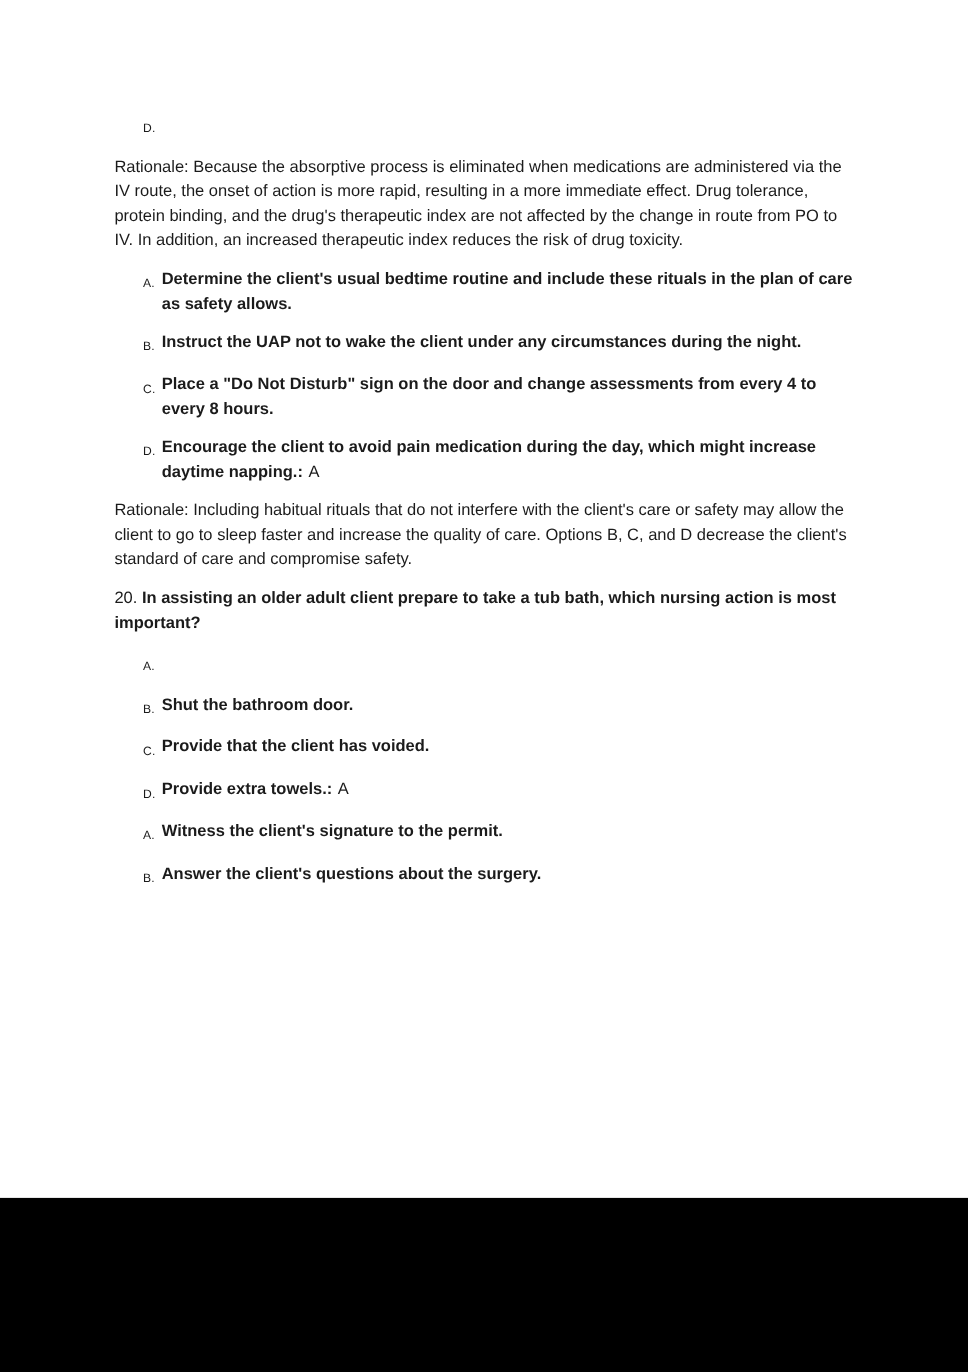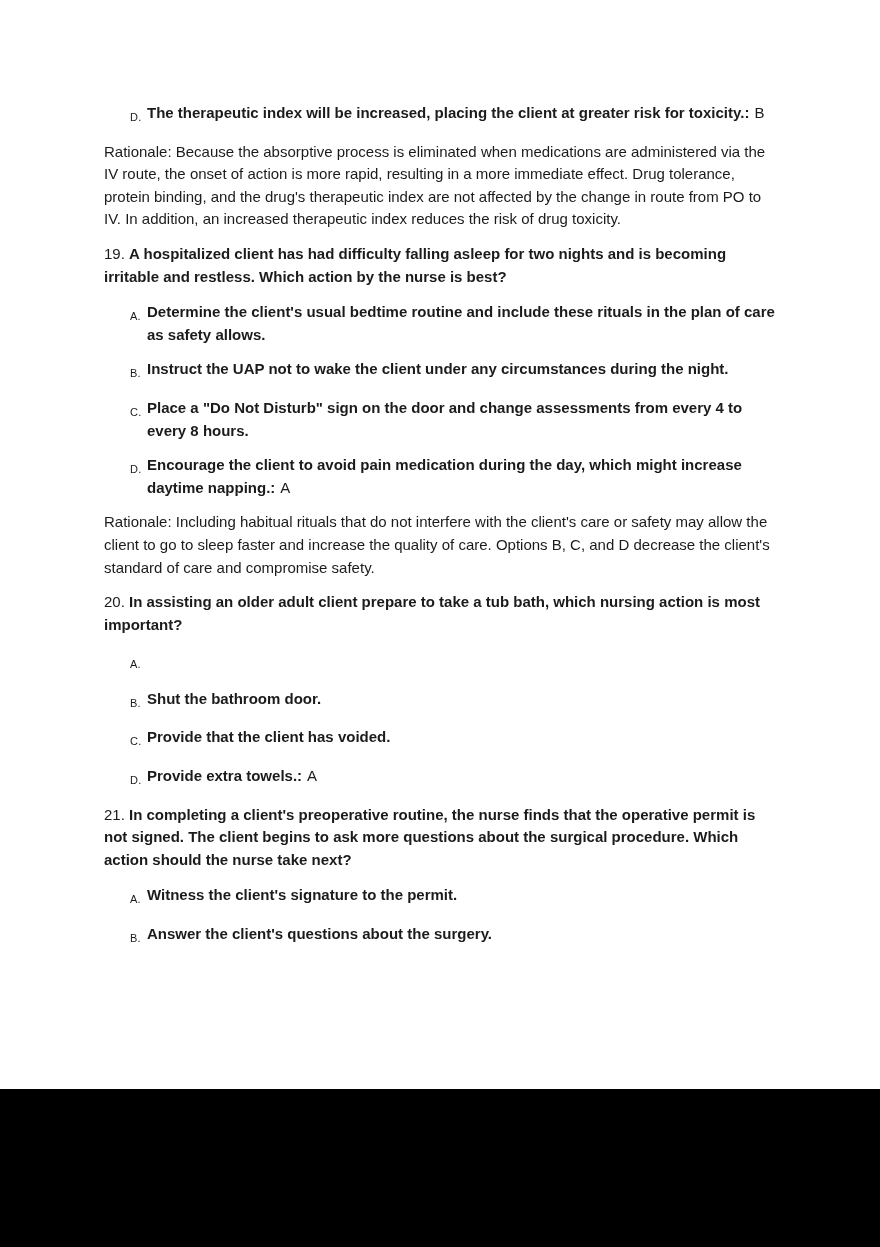--- a/index.html
+++ b/index.html
@@ -69,26 +69,24 @@
   }
 </style>
 </head>
 <body>
 
 <div class="viewport">
   <div class="content">
 
     <div class="option">
       <span class="opt-letter">D.</span>
-      <span class="opt-body"><span class="opt-text">The therapeutic index will be increased, placing the client at greater risk for toxicity.:</span><span class="opt-answer">B</span></span>
     </div>
 
     <p class="para">Rationale: Because the absorptive process is eliminated when medications are administered via the IV route, the onset of action is more rapid, resulting in a more immediate effect. Drug tolerance, protein binding, and the drug's therapeutic index are not affected by the change in route from PO to IV. In addition, an increased therapeutic index reduces the risk of drug toxicity.</p>
 
-    <p class="question"><span class="q-num">19.</span> <span class="q-text">A hospitalized client has had difficulty falling asleep for two nights and is becoming irritable and restless. Which action by the nurse is best?</span></p>
 
     <div class="option">
       <span class="opt-letter">A.</span>
       <span class="opt-body"><span class="opt-text">Determine the client's usual bedtime routine and include these rituals in the plan of care as safety allows.</span></span>
     </div>
     <div class="option">
       <span class="opt-letter">B.</span>
       <span class="opt-body"><span class="opt-text">Instruct the UAP not to wake the client under any circumstances during the night.</span></span>
     </div>
     <div class="option">
@@ -114,21 +112,20 @@
     <div class="option">
       <span class="opt-letter">C.</span>
       <span class="opt-body"><span class="opt-text">Provide that the client has voided.</span></span>
     </div>
     <div class="option">
       <span class="opt-letter">D.</span>
       <span class="opt-body"><span class="opt-text">Provide extra towels.:</span><span class="opt-answer">A</span></span>
     </div>
 
 
-    <p class="question"><span class="q-num">21.</span> <span class="q-text">In completing a client's preoperative routine, the nurse finds that the operative permit is not signed. The client begins to ask more questions about the surgical procedure. Which action should the nurse take next?</span></p>
 
     <div class="option">
       <span class="opt-letter">A.</span>
       <span class="opt-body"><span class="opt-text">Witness the client's signature to the permit.</span></span>
     </div>
     <div class="option">
       <span class="opt-letter">B.</span>
       <span class="opt-body"><span class="opt-text">Answer the client's questions about the surgery.</span></span>
     </div>
 

